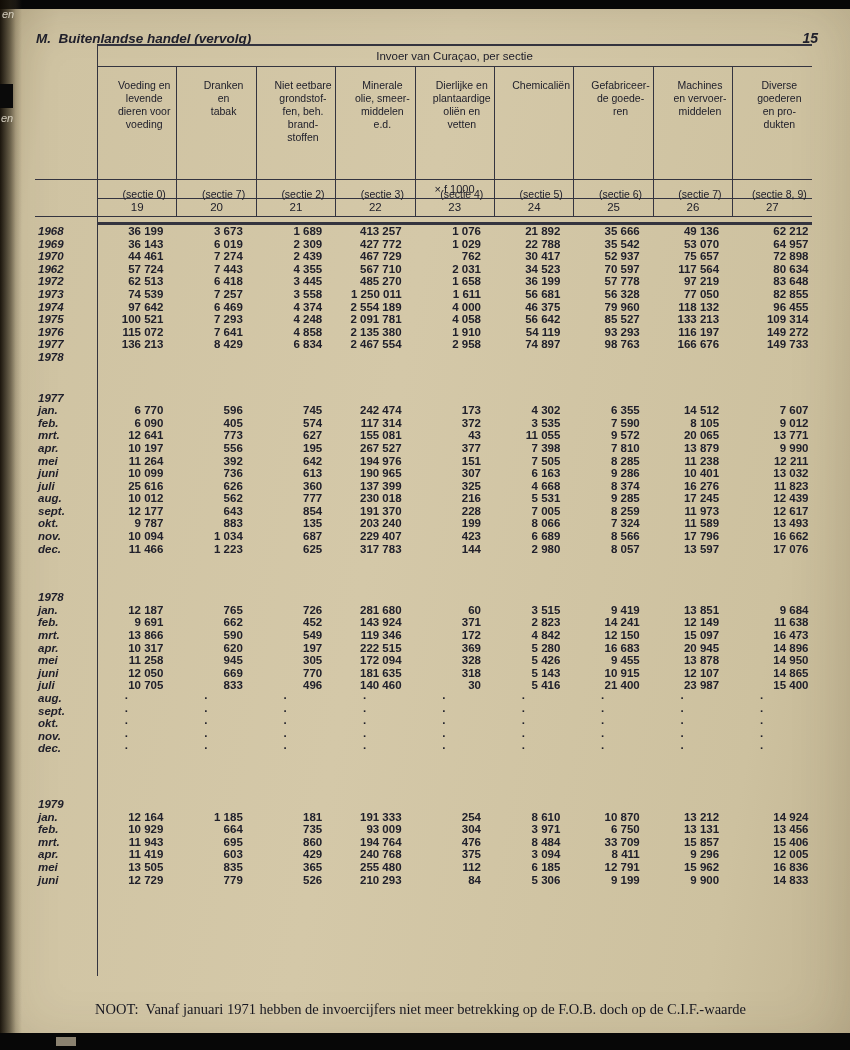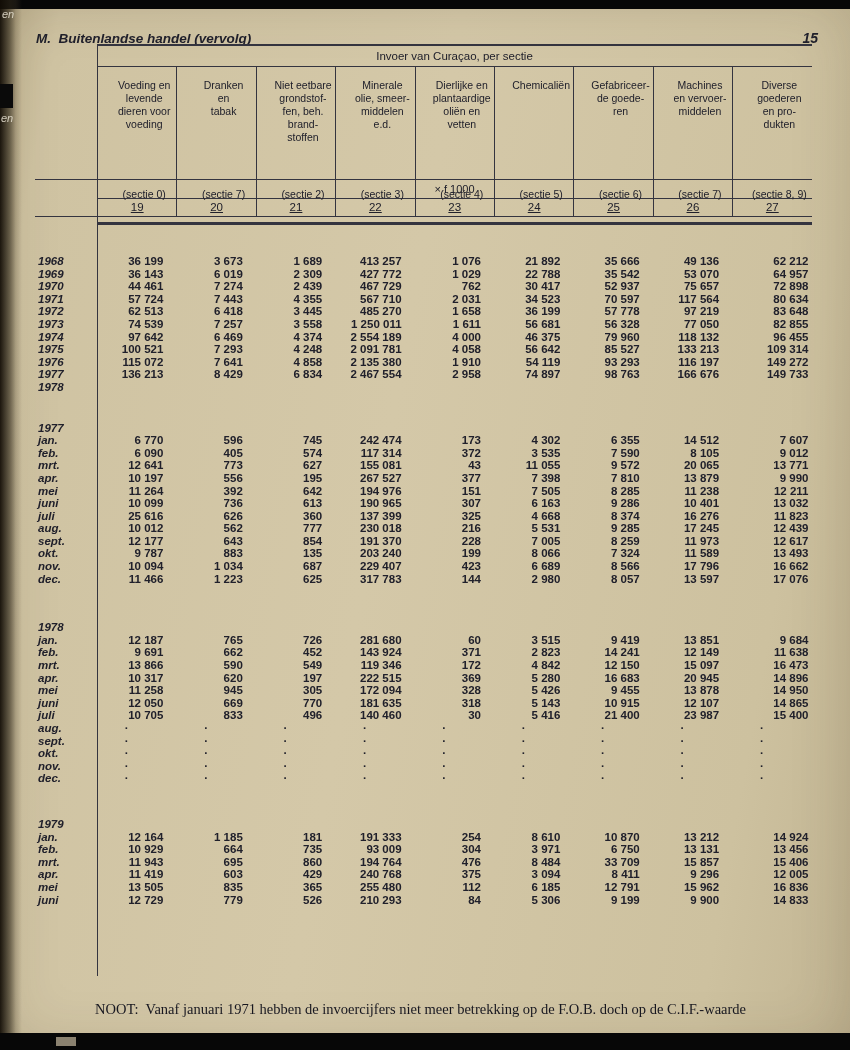--- a/index.html
+++ b/index.html
@@ -33,29 +33,29 @@
 
   .head-row{display:grid;grid-template-columns:62px repeat(9,79.4px);height:112px;border-bottom:1px solid var(--line);}
   .hcell{border-left:1px solid var(--line);display:flex;flex-direction:column;justify-content:space-between;
     text-align:center;padding:12px 2px 8px 16px;}
   .hname{font-size:10.5px;line-height:13px;white-space:pre-line;}
   .hsec{font-size:10.5px;margin-top:44px;}
 
   .t-unit{margin-left:62px;height:18px;line-height:18px;border-bottom:1px solid var(--line);
     text-align:center;font-size:11px;}
 
-  .num-row{display:grid;grid-template-columns:62px repeat(9,79.4px);height:17px;border-bottom:1px solid var(--line);text-decoration:underline;}
+  .num-row{display:grid;grid-template-columns:62px repeat(9,79.4px);height:17px;border-bottom:1px solid var(--line);}
   .ncell{border-left:1px solid var(--line);text-align:center;font-size:11.5px;line-height:17px;}
 
   .thick-rule{margin-left:62px;height:5px;border-bottom:3px solid var(--line);}
 
-  .t-body{padding-top:30px;}
+  .t-body{}
   .tgroup+.tgroup{margin-top:28px;}
   .tgroup:nth-child(3){margin-top:36px;}
-  .tgroup:nth-child(4){margin-top:33px;}
+  .tgroup:nth-child(4){margin-top:43px;}
   .trow{display:grid;grid-template-columns:62px repeat(9,79.4px);height:12.6px;line-height:12.6px;
     font-size:11.5px;font-weight:bold;}
   .rlabel{font-style:italic;text-align:left;padding-left:3px;white-space:nowrap;}
   .cell{text-align:right;padding-right:13px;white-space:nowrap;}
   .cell:last-child{padding-right:3px;}
   .cell.dot{text-align:center;padding-right:20px;}
 
   .note{position:absolute;top:1001px;left:95px;right:30px;
     font-family:"Liberation Serif",serif;font-size:14.5px;color:#17171f;white-space:pre;}
 </style>
@@ -193,21 +193,21 @@
             <div class="cell">7 274</div>
             <div class="cell">2 439</div>
             <div class="cell">467 729</div>
             <div class="cell">762</div>
             <div class="cell">30 417</div>
             <div class="cell">52 937</div>
             <div class="cell">75 657</div>
             <div class="cell">72 898</div>
           </div>
           <div class="trow">
-            <div class="rlabel">1971</div>
+            <div class="rlabel">1962</div>
             <div class="cell">57 724</div>
             <div class="cell">7 443</div>
             <div class="cell">4 355</div>
             <div class="cell">567 710</div>
             <div class="cell">2 031</div>
             <div class="cell">34 523</div>
             <div class="cell">70 597</div>
             <div class="cell">117 564</div>
             <div class="cell">80 634</div>
           </div>

